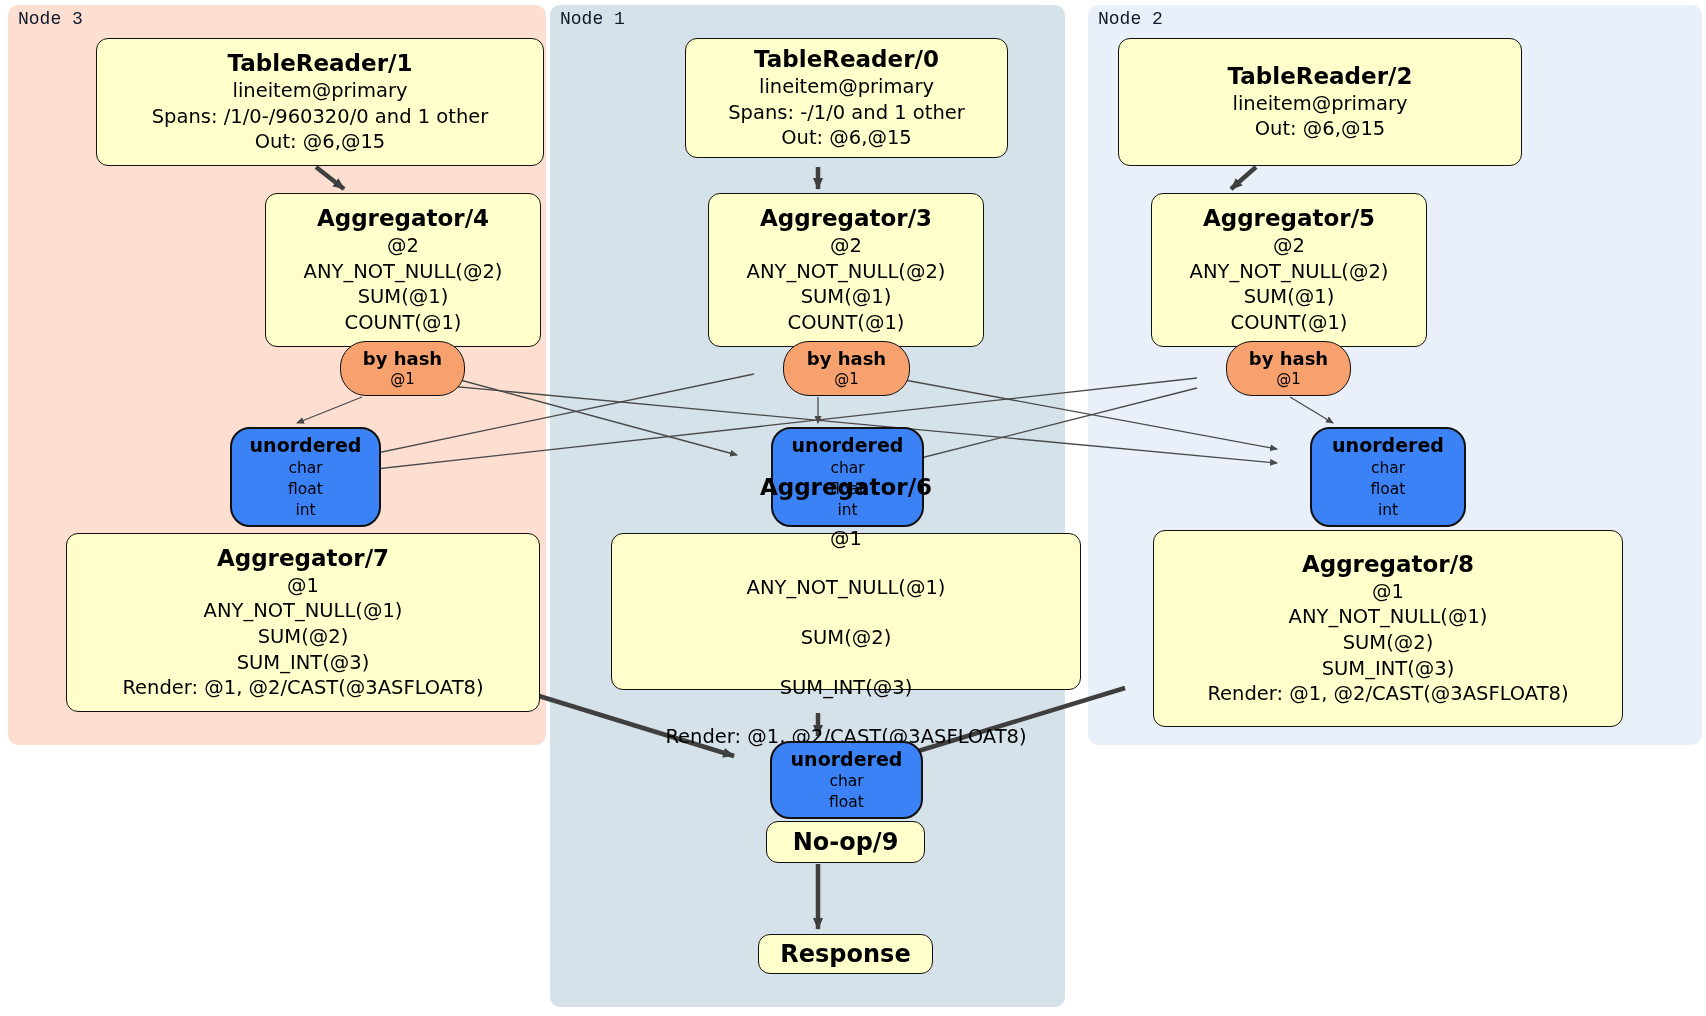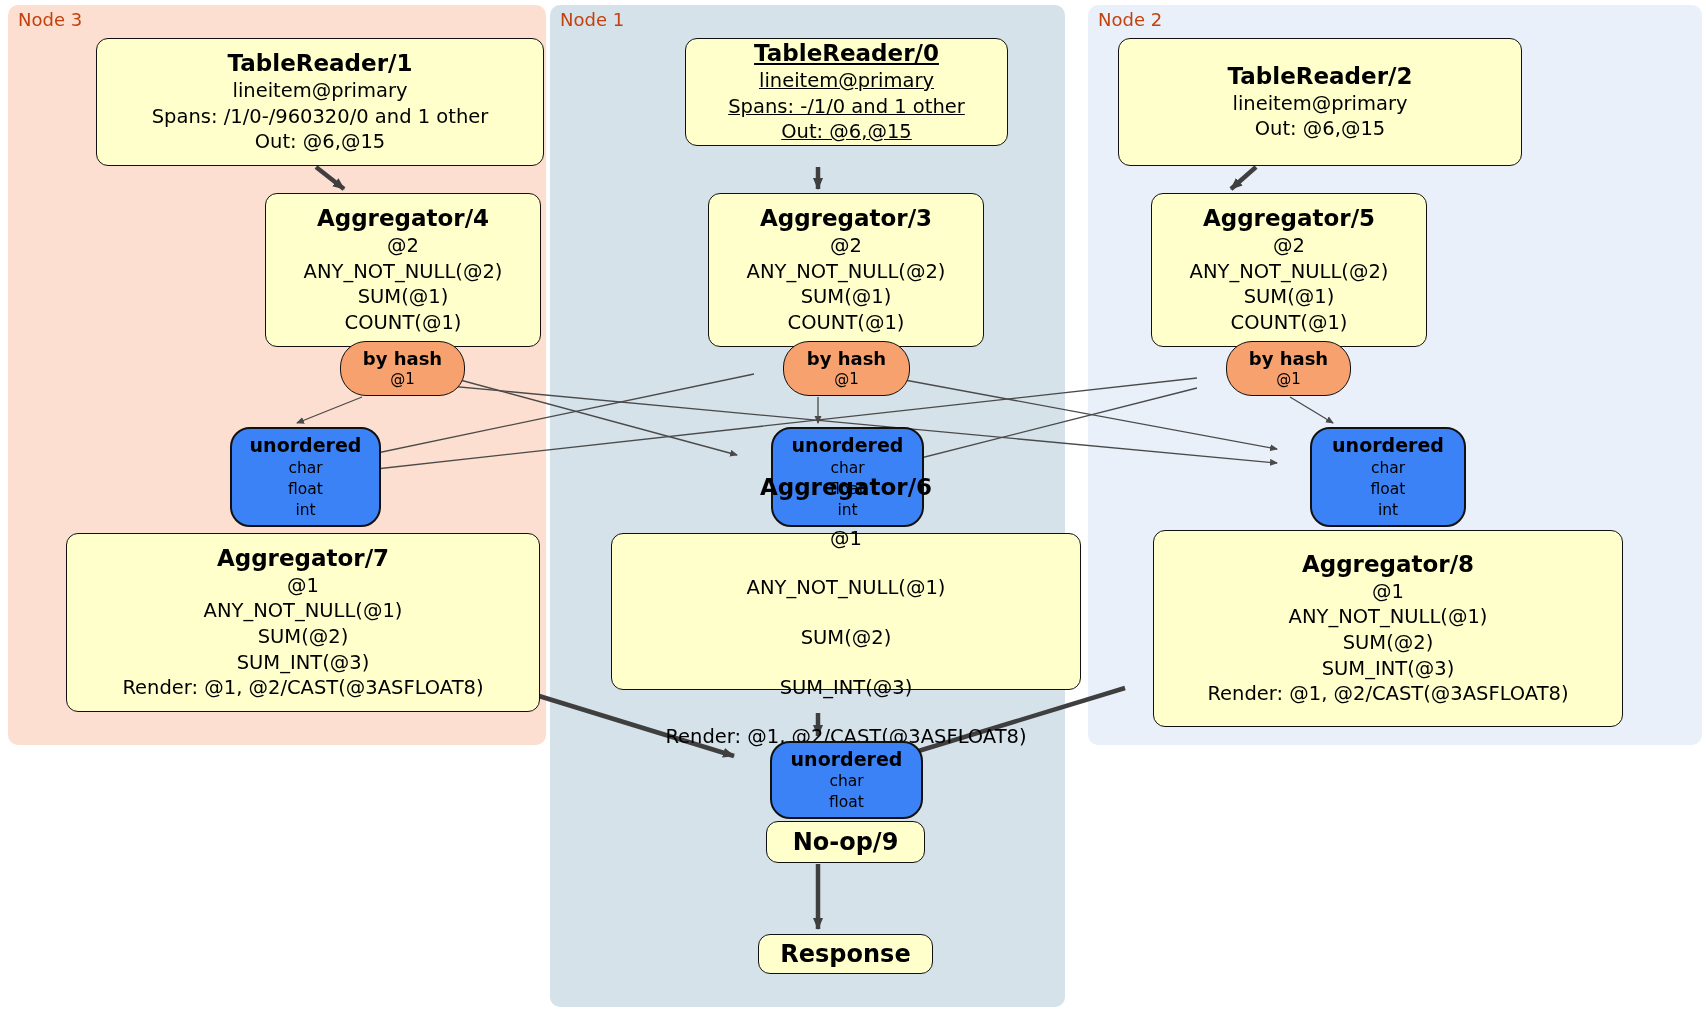--- a/index.html
+++ b/index.html
@@ -1,21 +1,21 @@
 <!DOCTYPE html>
 <html><head>
 <meta charset="utf-8">
 <style>
   html,body { margin:0; padding:0; background:#ffffff; }
   .canvas {
     position:relative; width:1706px; height:1016px; background:#ffffff;
     font-family:"DejaVu Sans", sans-serif; color:#000; overflow:hidden;
   }
   .node-bg { position:absolute; border-radius:10px; z-index:1; }
-  .node-label { position:absolute; z-index:3; font-size:18px; color:#c2410c; }
+  .node-label { position:absolute; z-index:3; font-size:18px; color:#0f172a;font-family:Liberation Mono, monospace; }
   svg.edges { position:absolute; left:0; top:0; z-index:2; }
   .box {
     position:absolute; z-index:3; box-sizing:border-box;
     display:flex; flex-direction:column; align-items:center; justify-content:center;
     text-align:center;
     margin-left:28px;
   }
   .proc   { background:#ffffcc; border:1.7px solid #111111; border-radius:12px; }
   .proc .box-title { font-weight:bold; font-size:23px; line-height:1.25; white-space:nowrap; }
   .proc .box-line  { font-size:19.5px; line-height:1.32; white-space:nowrap; }
@@ -68,21 +68,21 @@
     <line x1="1197" y1="388" x2="901" y2="463" stroke="#4a4a4a" stroke-width="1.3" marker-end="url(#ah-thin)"></line>
     <line x1="1290" y1="397" x2="1333" y2="423" stroke="#4a4a4a" stroke-width="1.3" marker-end="url(#ah-thin)"></line>
   </svg>
 
   <div class="box proc" style="left:68px;top:38px;width:448px;height:128px;">
     <div class="box-title">TableReader/1</div>
     <div class="box-line">lineitem@primary</div>
     <div class="box-line">Spans: /1/0-/960320/0 and 1 other</div>
     <div class="box-line">Out: @6,@15</div>
   </div>
-  <div class="box proc" style="left:657px;top:38px;width:323px;height:108px;text-decoration:underline;">
+  <div class="box proc" style="left:657px;top:38px;width:323px;height:120px;">
     <div class="box-title">TableReader/0</div>
     <div class="box-line">lineitem@primary</div>
     <div class="box-line">Spans: -/1/0 and 1 other</div>
     <div class="box-line">Out: @6,@15</div>
   </div>
   <div class="box proc" style="left:1090px;top:38px;width:404px;height:128px;">
     <div class="box-title">TableReader/2</div>
     <div class="box-line">lineitem@primary</div>
     <div class="box-line">Out: @6,@15</div>
   </div>

